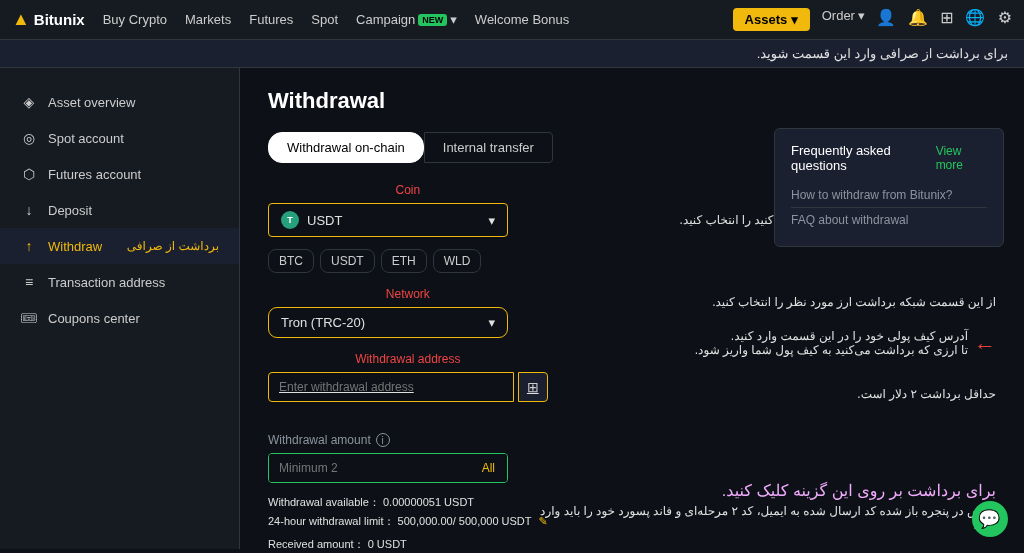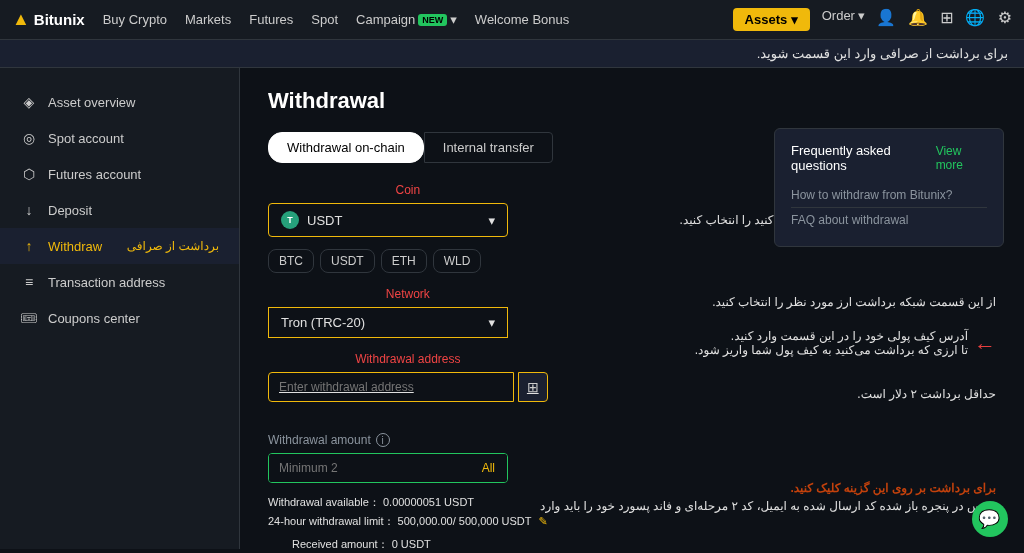--- a/index.html
+++ b/index.html
@@ -42,21 +42,21 @@
     .tab:last-child { border-radius: 0 4px 4px 0; }
     .tab.active { background: #fff; color: #000; font-weight: 500; border-color: #fff; border-radius: 14px; }
     .form-label { font-size: 12px; color: #ef4444; margin-bottom: 6px; text-align: center; }
     .form-select { width: 240px; background: #0d1117; border: 1px solid #f0b90b; border-radius: 4px; padding: 7px 12px; color: #e0e0e0; font-size: 13px; display: flex; align-items: center; justify-content: space-between; cursor: pointer; margin-bottom: 12px; position: relative; }
     .form-select-inner { display: flex; align-items: center; gap: 8px; }
     .coin-dot { width: 18px; height: 18px; border-radius: 50%; background: #26a17b; display: flex; align-items: center; justify-content: center; font-size: 9px; color: #fff; font-weight: bold; }
 
     .coin-tabs { display: flex; gap: 6px; margin-bottom: 14px; }
     .coin-tab { padding: 4px 10px; border: 1px solid #30363d; border-radius: 8px; color: #ccc; font-size: 12px; cursor: pointer; }
 
-    .network-select { width: 240px; background: #0d1117; border: 1px solid #f0b90b; border-radius: 0; padding: 7px 12px; color: #e0e0e0; font-size: 13px; display: flex; align-items: center; justify-content: space-between; cursor: pointer; margin-bottom: 14px; }
+    .network-select { width: 240px; background: #0d1117; border: 1px solid #f0b90b; border-radius: 9px; padding: 7px 12px; color: #e0e0e0; font-size: 13px; display: flex; align-items: center; justify-content: space-between; cursor: pointer; margin-bottom: 14px; }
 
     .address-row { display: flex; align-items: center; gap: 4px; margin-bottom: 31px; text-decoration: underline; }
     .address-input { flex: 1; background: #0d1117; border: 1px solid #f0b90b; border-radius: 4px 0 0 4px; padding: 7px 10px; color: #8b949e; font-size: 12px; outline: none; width: 200px; }
     .address-qr { background: #1a2030; border: 1px solid #f0b90b; border-radius: 0 4px 4px 0; padding: 6px 8px; color: #ccc; cursor: pointer; font-size: 14px; }
 
     .amount-label { display: flex; align-items: flex-end; gap: 5px; font-size: 12px; color: #8b949e; margin-bottom: 6px; }
     .amount-row { display: flex; align-items: center; border: 1px solid #22c55e; border-radius: 4px; overflow: hidden; margin-bottom: 12px; width: 240px; }
     .amount-input { flex: 1; background: #0d1117; border: none; padding: 7px 10px; color: #8b949e; font-size: 12px; outline: none; }
     .amount-all { padding: 7px 12px; color: #f0b90b; font-size: 12px; cursor: pointer; background: #0d1117; }
 
@@ -206,21 +206,21 @@
 
         <div class="info-row">
           <span>Withdrawal available：</span>
           <span>0.00000051 USDT</span>
         </div>
         <div class="info-row">
           <span>24-hour withdrawal limit：</span>
           <span>500,000.00/ 500,000 USDT</span>
           <span style="color:#f0b90b; margin-left:4px; cursor:pointer;">✎</span>
         </div>
-        <div class="info-row" style="margin-top:8px;margin-left:24px;">
+        <div class="info-row" style="margin-top:8px;">
           <span>Received amount：</span>
           <span>0 USDT</span>
         </div>
         <div class="info-row">
           <span>Network fee：</span>
           <span>1 USDT</span>
         </div>
 
       </div>
 
@@ -240,21 +240,21 @@
             <div style="color:#e0e0e0; font-size:12px;">آدرس کیف پولی خود را در این قسمت وارد کنید.</div>
             <div style="color:#e0e0e0; font-size:12px;">تا ارزی که برداشت می‌کنید به کیف پول شما واریز شود.</div>
           </div>
         </div>
 
         <div style="display:flex; align-items:center; gap:6px; margin-top:30px; direction:rtl;">
           <span style="color:#e0e0e0; font-size:12px; text-align:right;">حداقل برداشت ۲ دلار است.</span>
         </div>
 
         <div style="display:flex; align-items:center; gap:6px; margin-top:80px; direction:rtl;">
-          <span style="color:#c2410c; font-size:12px; text-align:right;font-weight:bold;">برای برداشت بر روی این گزینه کلیک کنید.</span>
+          <span style="color:#f0abfc; font-size:16px; text-align:right;">برای برداشت بر روی این گزینه کلیک کنید.</span>
         </div>
 
         <div style="display:flex; align-items:center; gap:6px; margin-top:4px; direction:rtl;">
           <span style="color:#e0e0e0; font-size:12px; text-align:right;">سپس در پنجره باز شده کد ارسال شده به ایمیل، کد ۲ مرحله‌ای و فاند پسورد خود را باید وارد کنید.</span>
         </div>
       </div>
     </div>
 
   </div>
 </div>

